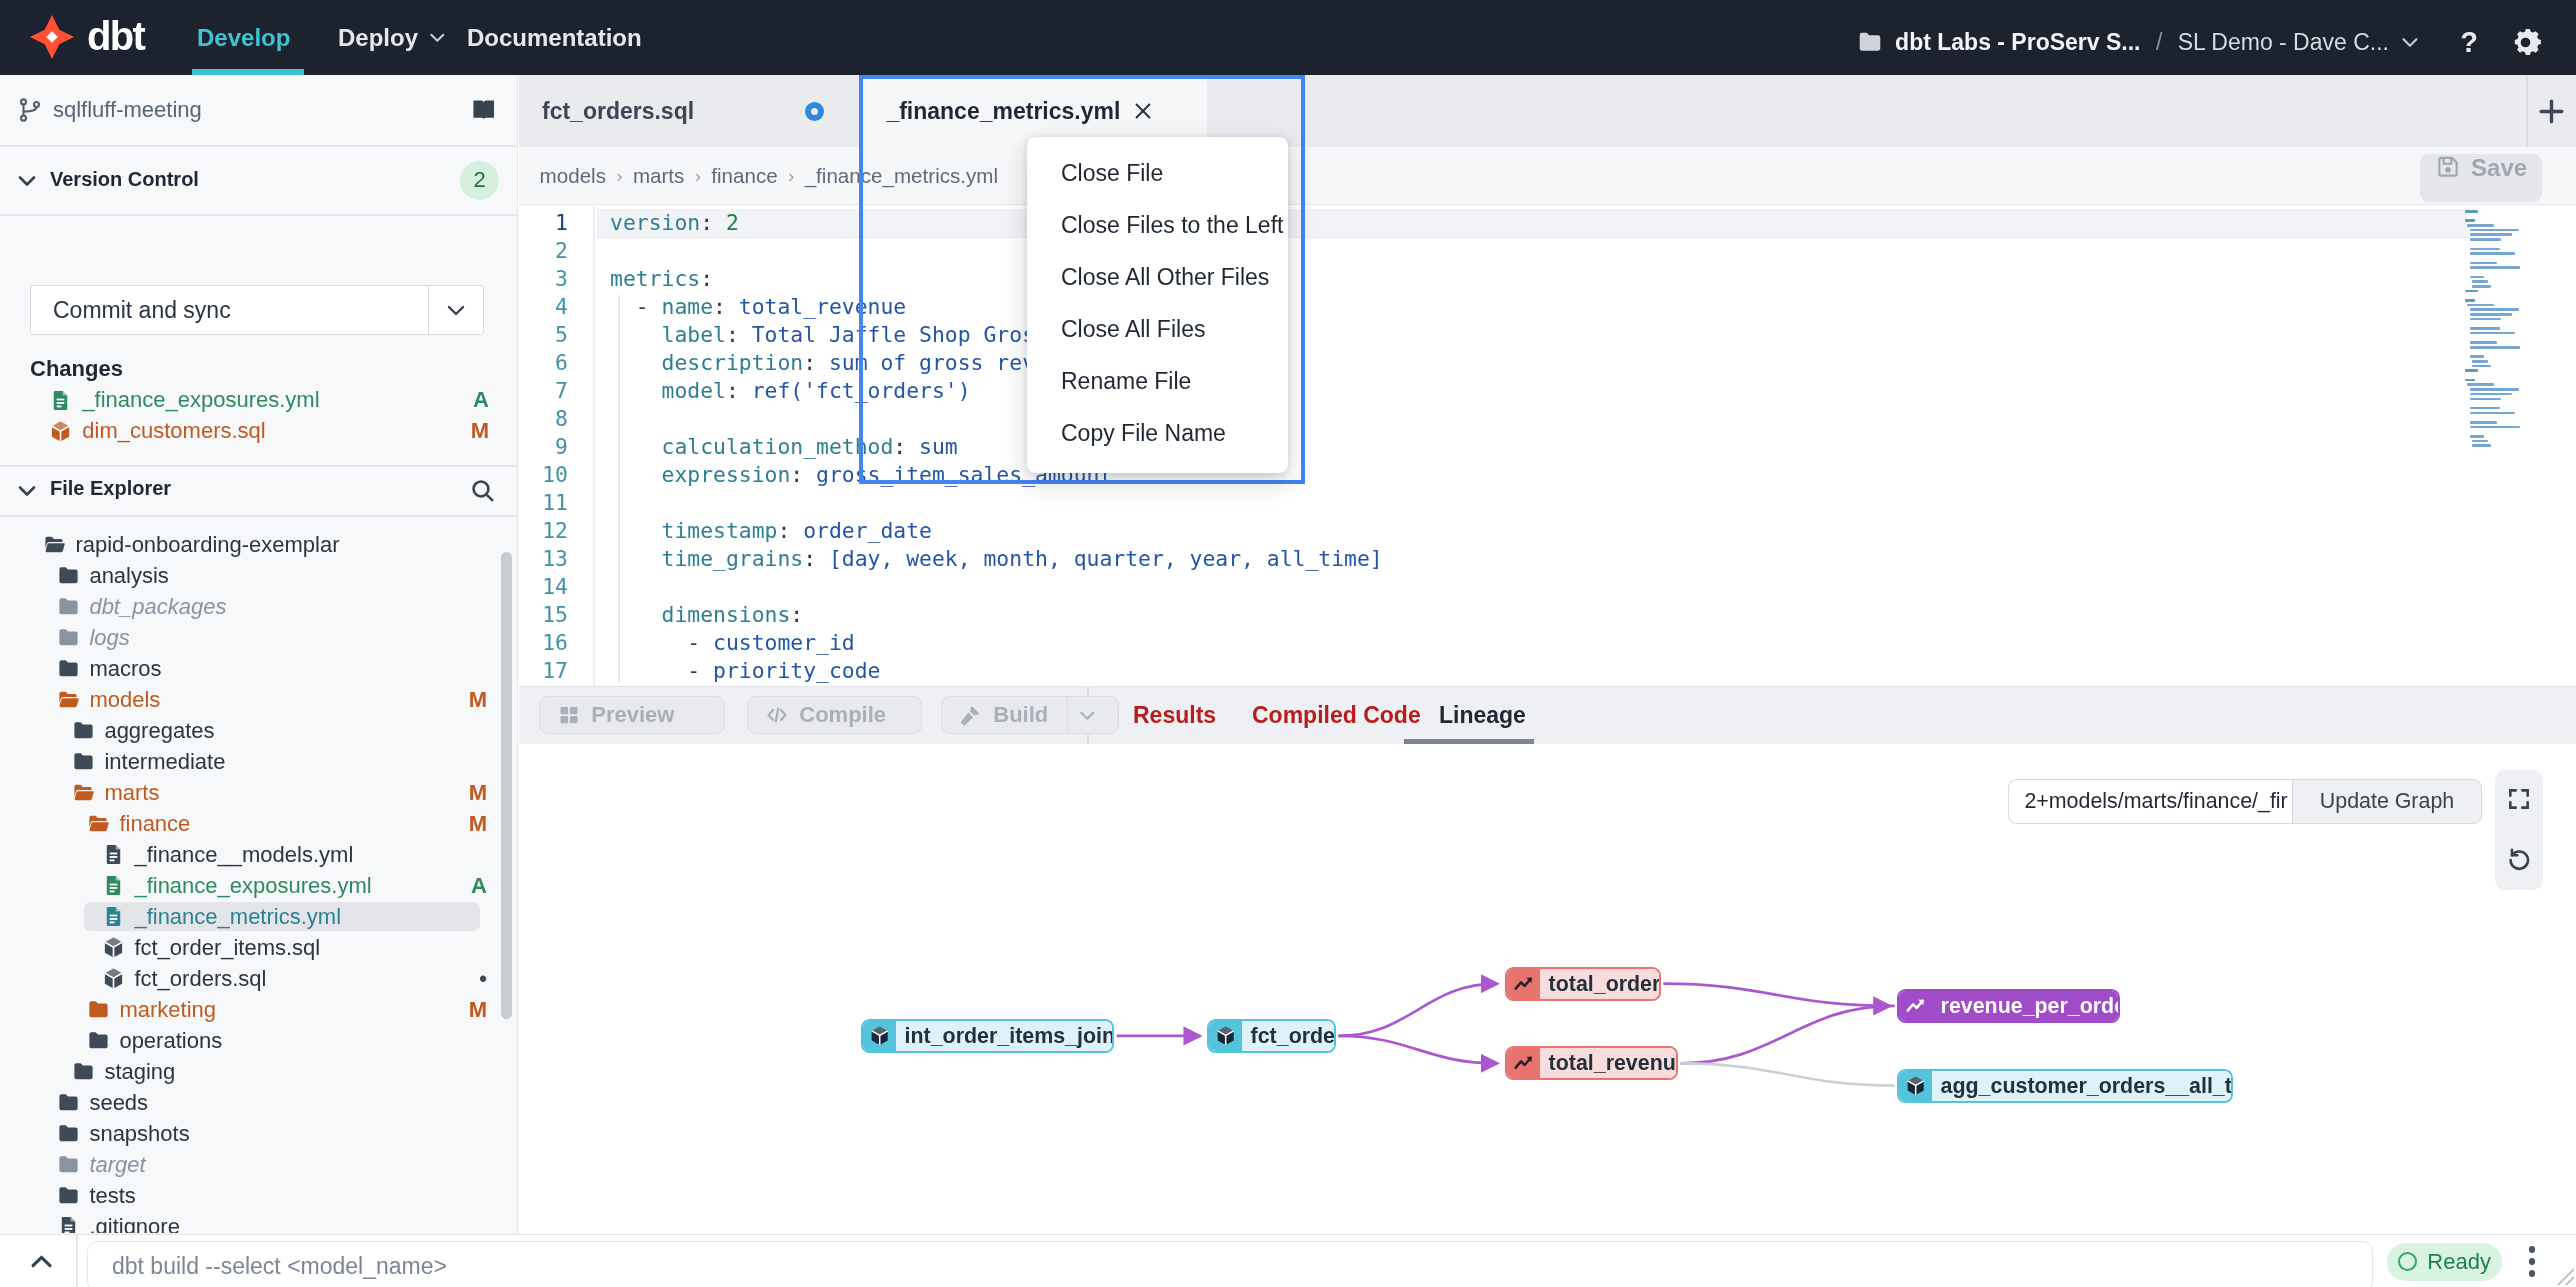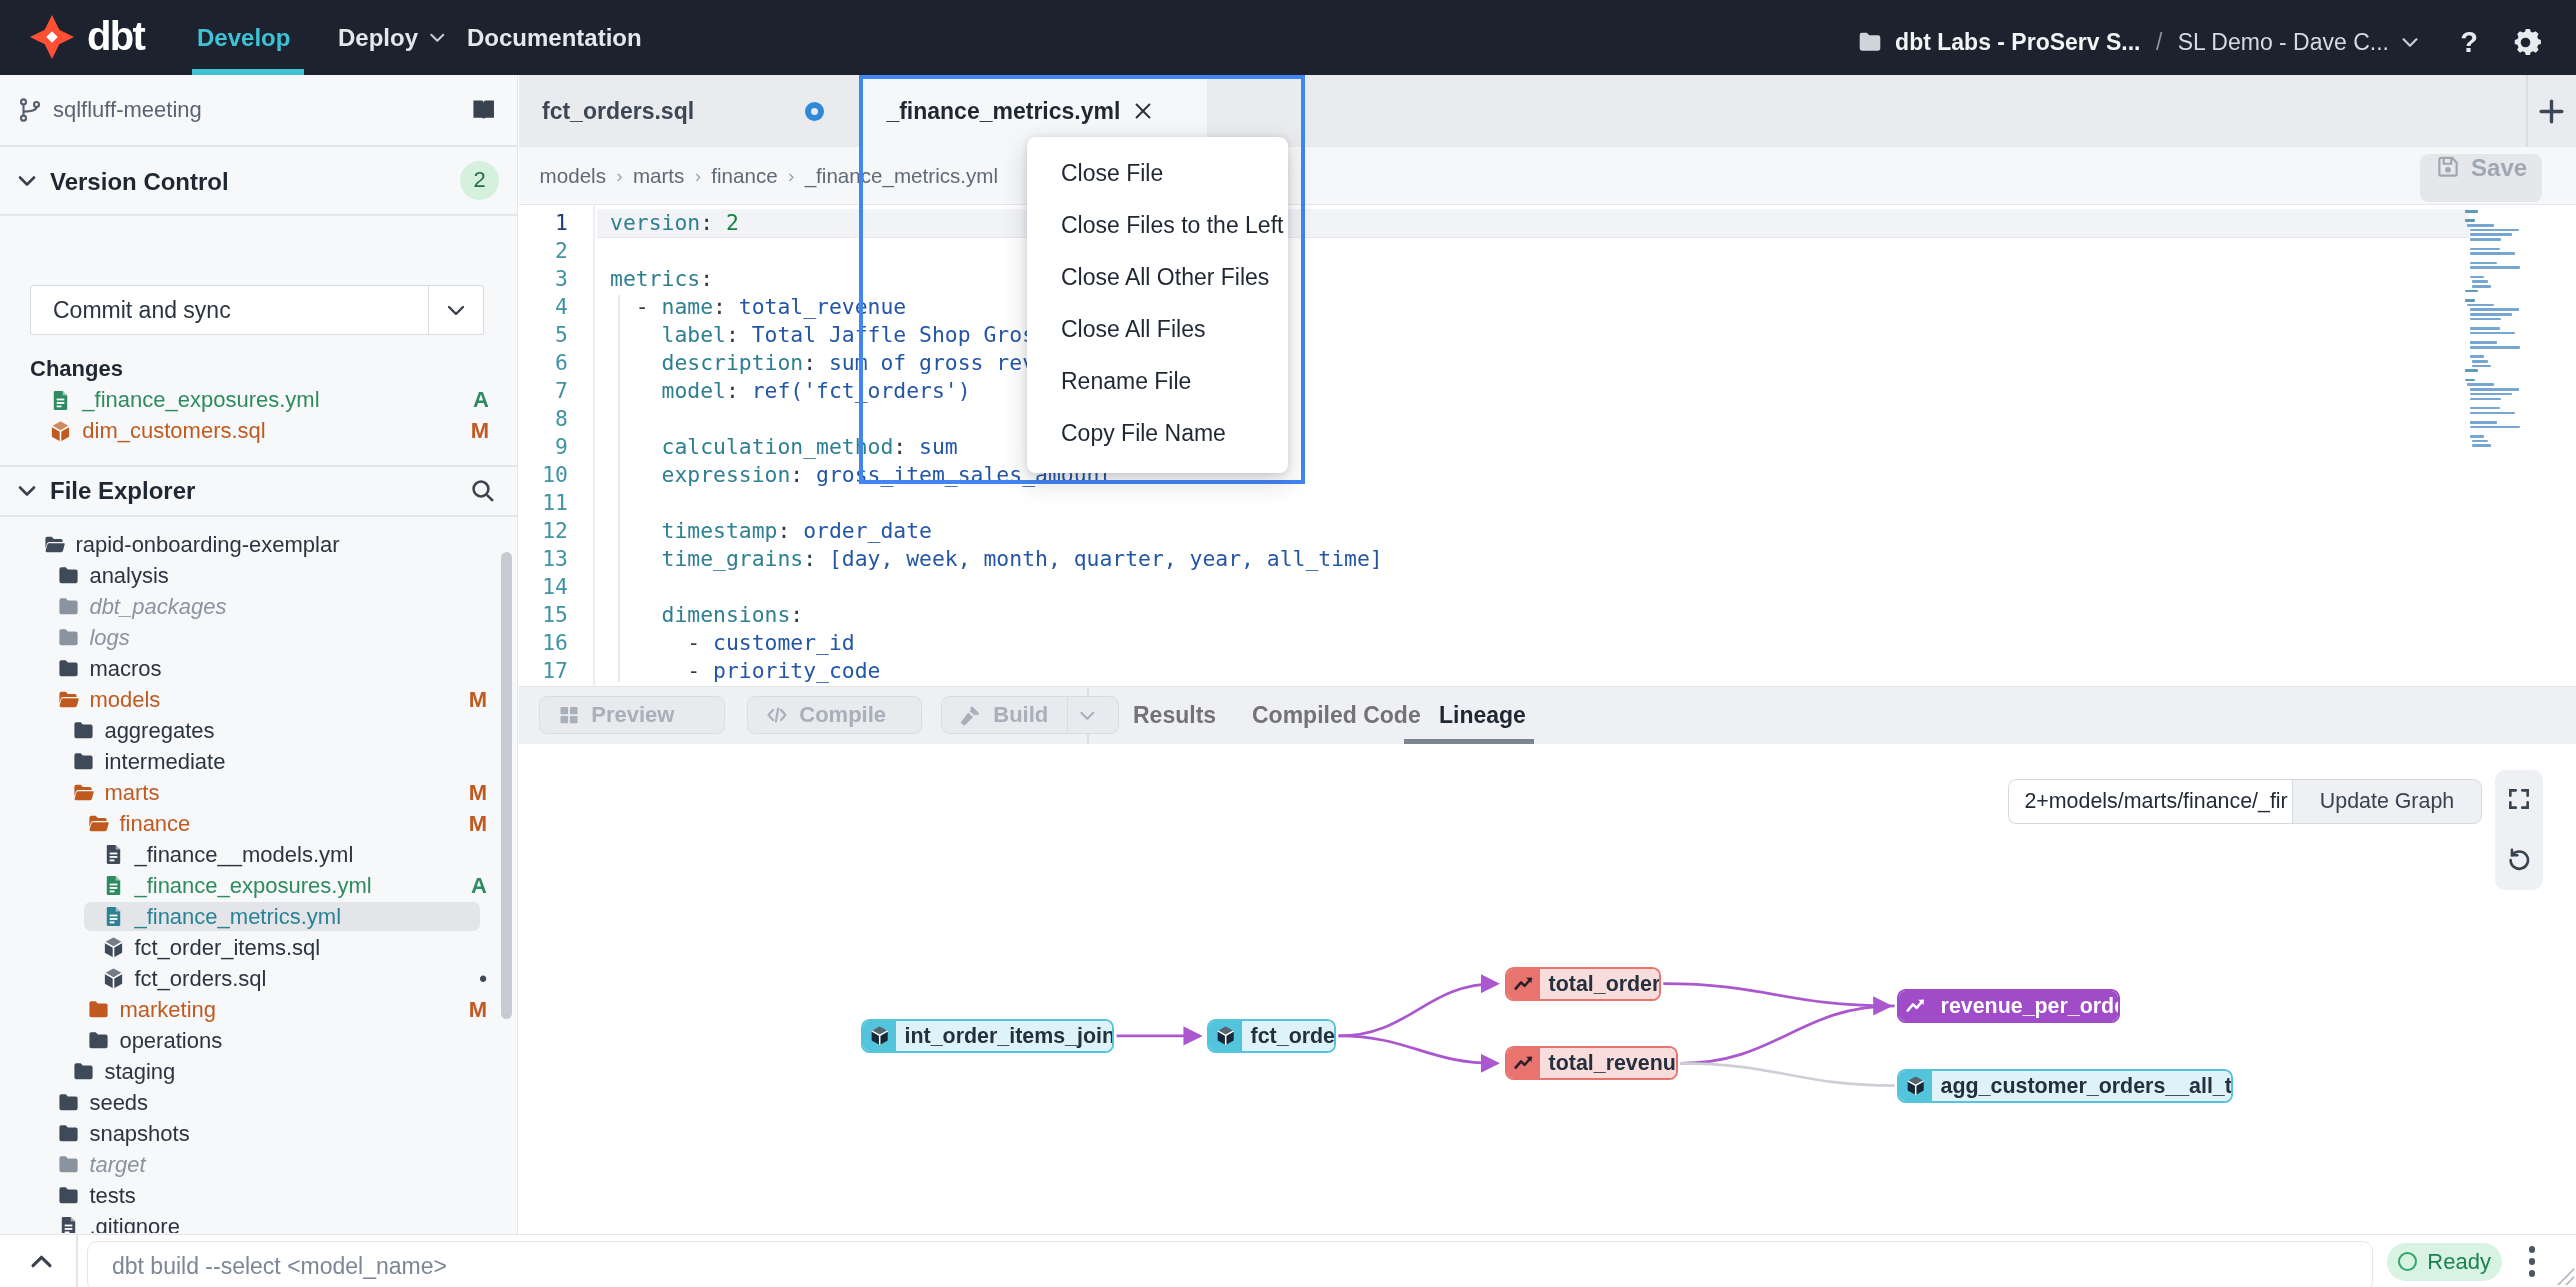--- a/index.html
+++ b/index.html
@@ -31,21 +31,21 @@
 
   
   #sidebar { left:0; top:75px; width:518px; height:1159px; background:#f7f8f9; border-right:1.7px solid #e3e6ea; z-index:3; }
   .side-divider { position:absolute; left:0; width:518px; height:1.7px; background:#e3e6ea; }
   #branch-row { left:0; top:0; width:518px; height:70px; }
   #branch-icon { position:absolute; left:17px; top:22px; width:26px; height:26px; color:#545e6b; }
   #branch-name { position:absolute; left:53px; top:22px; font-size:22px; color:#5a6472; }
   #book-btn { position:absolute; left:470px; top:21.4px; width:27.4px; height:27.4px; color:#39424f; }
   #vc-header { left:0; top:72px; width:518px; height:67px; }
   .sect-chev { position:absolute; left:15.4px; top:22px; width:24px; height:24px; color:#39424f; }
-  .sect-title { position:absolute; left:50px; top:20.6px; font-size:24px; font-weight:bold; color:#1f2733; }
+  .sect-title { position:absolute; left:50px; top:20.6px; font-size:20px; font-weight:bold; color:#1f2733; }
   #vc-badge { position:absolute; right:19px; top:13.7px; width:39px; height:39px; border-radius:50%;
     background:var(--badge_bg); color:var(--badge_text); font-size:22px; display:flex; align-items:center; justify-content:center; }
   #commit-btn { left:30px; top:210px; width:454px; height:50px; background:#fff; border:1.7px solid #d7dade;
     border-radius:3px; display:flex; align-items:center; }
   #commit-label { padding-left:22px; font-size:23px; color:#2b3440; flex:1; }
   #commit-caret-seg { width:55px; height:100%; border-left:1.7px solid #d7dade; display:flex; align-items:center; justify-content:center; }
   #commit-caret-seg .icon { width:24px; height:24px; color:#39424f; }
   #changes-title { left:30px; top:281px; font-size:22px; font-weight:bold; color:#1f2733; }
   .change-row { position:absolute; left:0; width:518px; height:32px; display:flex; align-items:center; }
   .change-row .icon { width:23px; height:23px; margin-left:49px; }
@@ -113,21 +113,21 @@
 
   
   #btoolbar { left:519px; top:686px; width:2057px; height:58px; background:#eef0f3; border-top:1.7px solid #e2e5e9; }
   #btoolbar .vdiv { position:absolute; left:568px; top:0; width:1.7px; height:57px; background:#dcdfe4; }
   .act-btn { position:absolute; top:9.4px; height:38px; background:#e8eaee; border:1.7px solid #d9dce1; border-radius:8.6px;
     display:flex; align-items:center; color:#a9b0ba; font-size:22px; font-weight:600; }
   .act-btn .icon { width:24px; height:24px; margin:0 10.3px 0 17px; }
   .act-btn .albl { margin-right:19px; }
   .act-split { border-left:1.7px solid #d9dce1; height:100%; width:39px; display:flex; align-items:center; justify-content:center; }
   .act-split .icon { width:20.6px; height:20.6px; margin:0; }
-  .btab { position:absolute; top:0; height:57px; display:flex; align-items:center; font-size:23px; font-weight:600; color:#737373; }
+  .btab { position:absolute; top:0; height:57px; display:flex; align-items:center; font-size:23px; font-weight:600; color:#b91c1c; }
   #lin-underline { position:absolute; left:885px; top:52px; width:130px; height:5.1px; background:#7d8591; }
 
   #canvas { left:519px; top:744px; width:2057px; height:490px; background:#fff; }
   #graph-select { left:2008px; top:779px; width:285px; height:45px; background:#fff; border:1.7px solid #d6d9de;
     border-right:none; border-radius:8.6px 0 0 8.6px; display:flex; align-items:center; padding-left:15.4px;
     font-size:21.4px; color:#232b36; white-space:nowrap; overflow:hidden; z-index:4; }
   #update-graph { left:2292px; top:779px; width:190px; height:45px; background:#eef0f3; border:1.7px solid #d6d9de;
     border-radius:0 8.6px 8.6px 0; display:flex; align-items:center; justify-content:center;
     font-size:21.4px; color:#39424f; z-index:4; }
   #graph-ctrls { left:2495px; top:770px; width:48px; height:120px; background:#eef0f3; border-radius:10.3px; z-index:4; }

